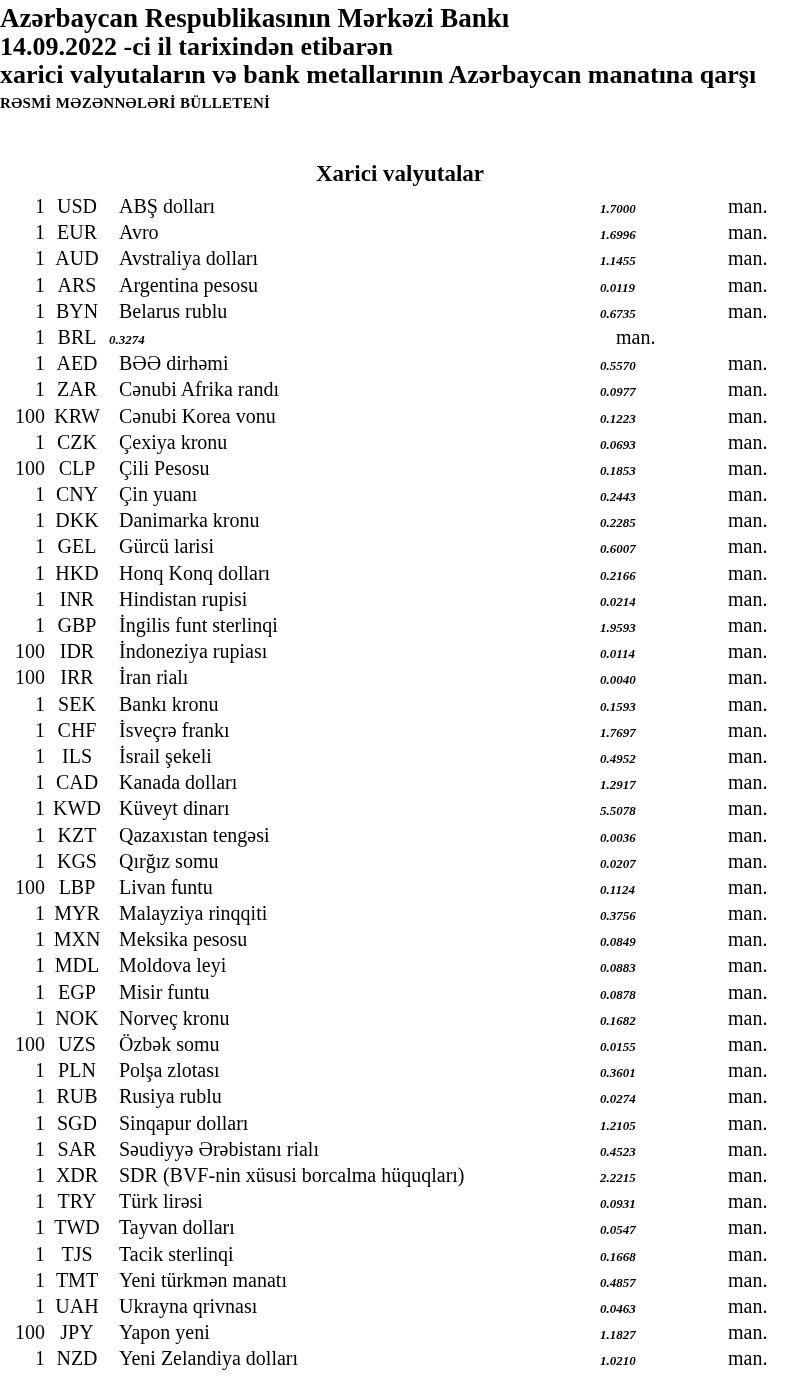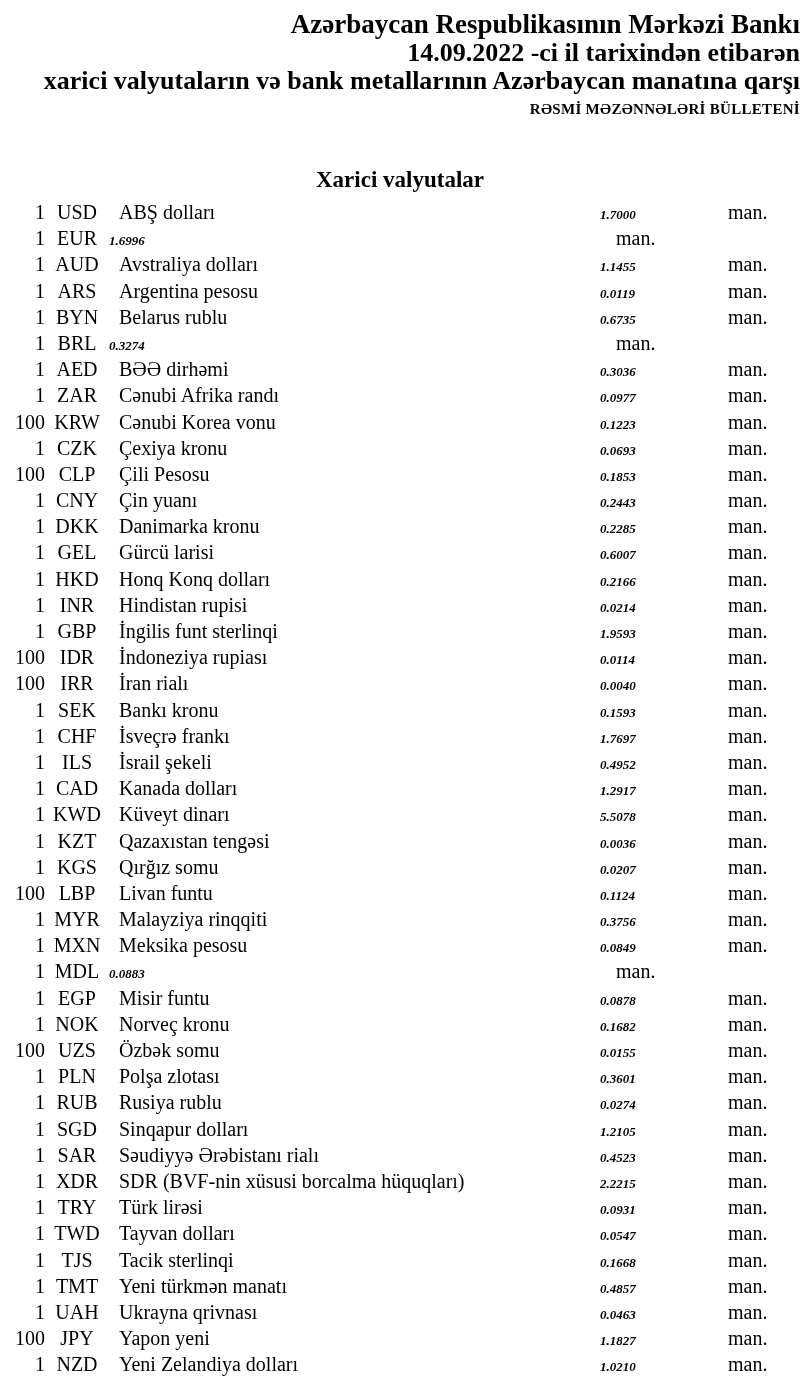--- a/index.html
+++ b/index.html
@@ -13,23 +13,22 @@
     color: #000000;
     font-family: "Liberation Serif", "DejaVu Serif", serif;
     overflow: hidden;
   }
   .page {
     width: 800px;
     height: 1376px;
     position: relative;
   }
   .header {
-    text-align: right;
-    padding-top: 9px;
-    margin-left: 36px;
+    text-align: left;
+    padding-top: 3px;
   }
   .bank-title {
     font-size: 27px;
     font-weight: bold;
     line-height: 30px;
   }
   .header-line {
     font-size: 26px;
     font-weight: bold;
     line-height: 28px;
@@ -104,20 +103,21 @@
       <div class="row">
     <span class="qty">1</span>
     <span class="code">USD</span>
     <span class="name">ABŞ dolları</span>
     <span class="rate">1.7000</span>
     <span class="unit">man.</span>
   </div>
       <div class="row">
     <span class="qty">1</span>
     <span class="code">EUR</span>
+    <span class="name">Avro</span>
     <span class="rate">1.6996</span>
     <span class="unit">man.</span>
   </div>
       <div class="row">
     <span class="qty">1</span>
     <span class="code">AUD</span>
     <span class="name">Avstraliya dolları</span>
     <span class="rate">1.1455</span>
     <span class="unit">man.</span>
   </div>
@@ -138,21 +138,21 @@
       <div class="row">
     <span class="qty">1</span>
     <span class="code">BRL</span>
     <span class="rate">0.3274</span>
     <span class="unit">man.</span>
   </div>
       <div class="row">
     <span class="qty">1</span>
     <span class="code">AED</span>
     <span class="name">BƏƏ dirhəmi</span>
-    <span class="rate">0.3036</span>
+    <span class="rate">0.5570</span>
     <span class="unit">man.</span>
   </div>
       <div class="row">
     <span class="qty">1</span>
     <span class="code">ZAR</span>
     <span class="name">Cənubi Afrika randı</span>
     <span class="rate">0.0977</span>
     <span class="unit">man.</span>
   </div>
       <div class="row">
@@ -298,20 +298,21 @@
       <div class="row">
     <span class="qty">1</span>
     <span class="code">MXN</span>
     <span class="name">Meksika pesosu</span>
     <span class="rate">0.0849</span>
     <span class="unit">man.</span>
   </div>
       <div class="row">
     <span class="qty">1</span>
     <span class="code">MDL</span>
+    <span class="name">Moldova leyi</span>
     <span class="rate">0.0883</span>
     <span class="unit">man.</span>
   </div>
       <div class="row">
     <span class="qty">1</span>
     <span class="code">EGP</span>
     <span class="name">Misir funtu</span>
     <span class="rate">0.0878</span>
     <span class="unit">man.</span>
   </div>

